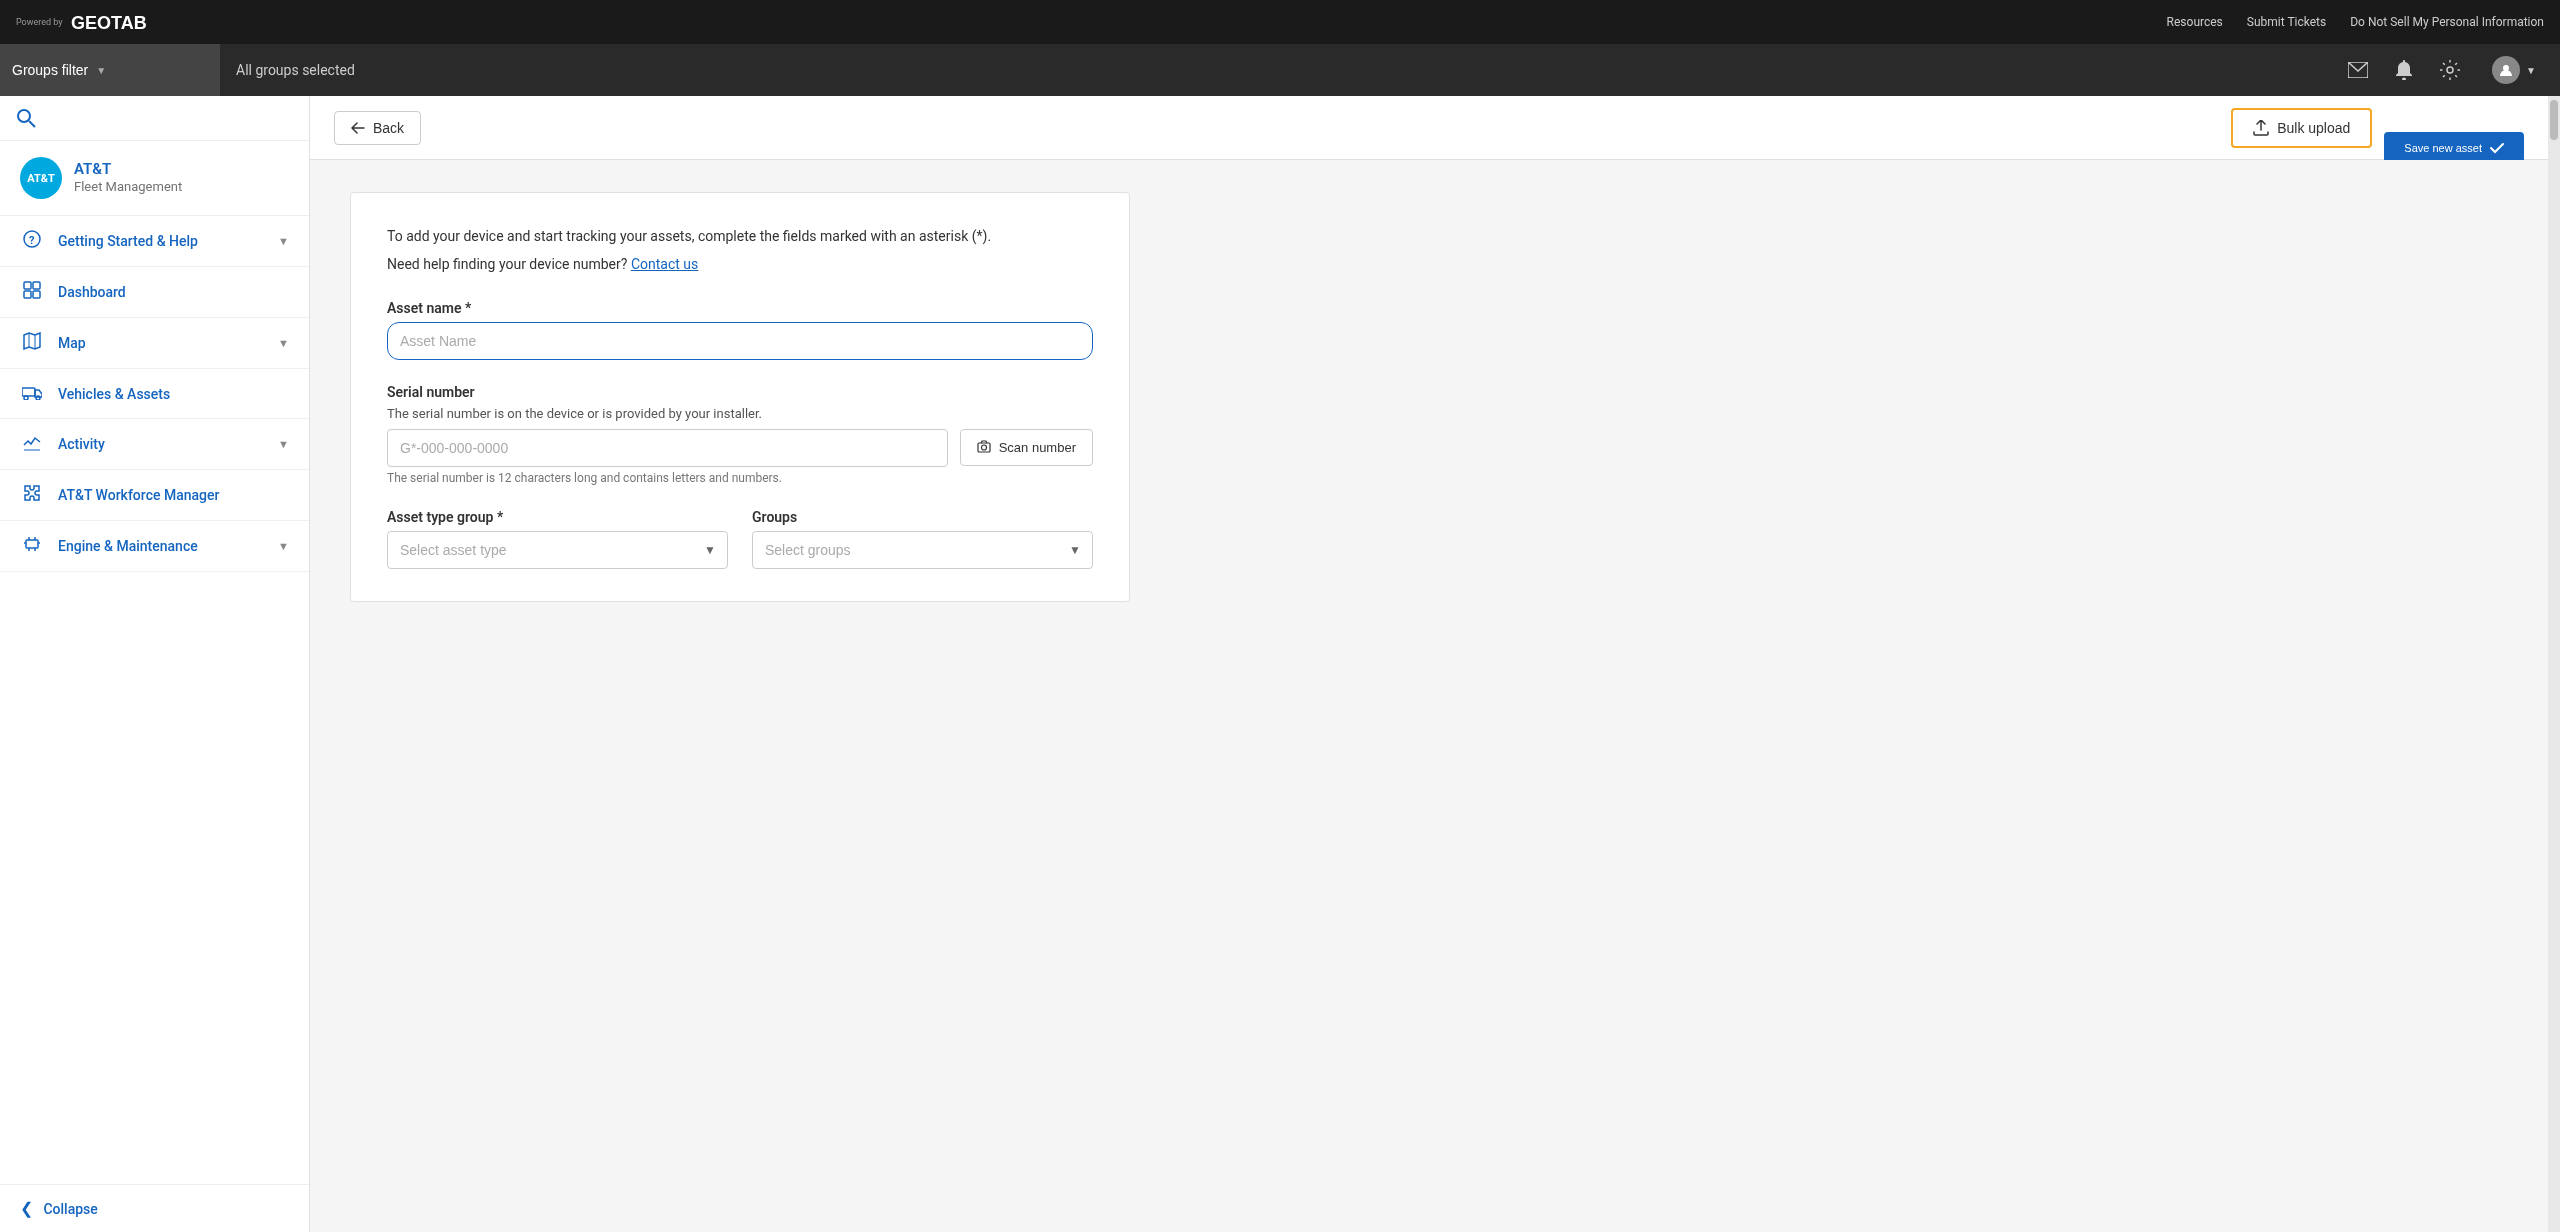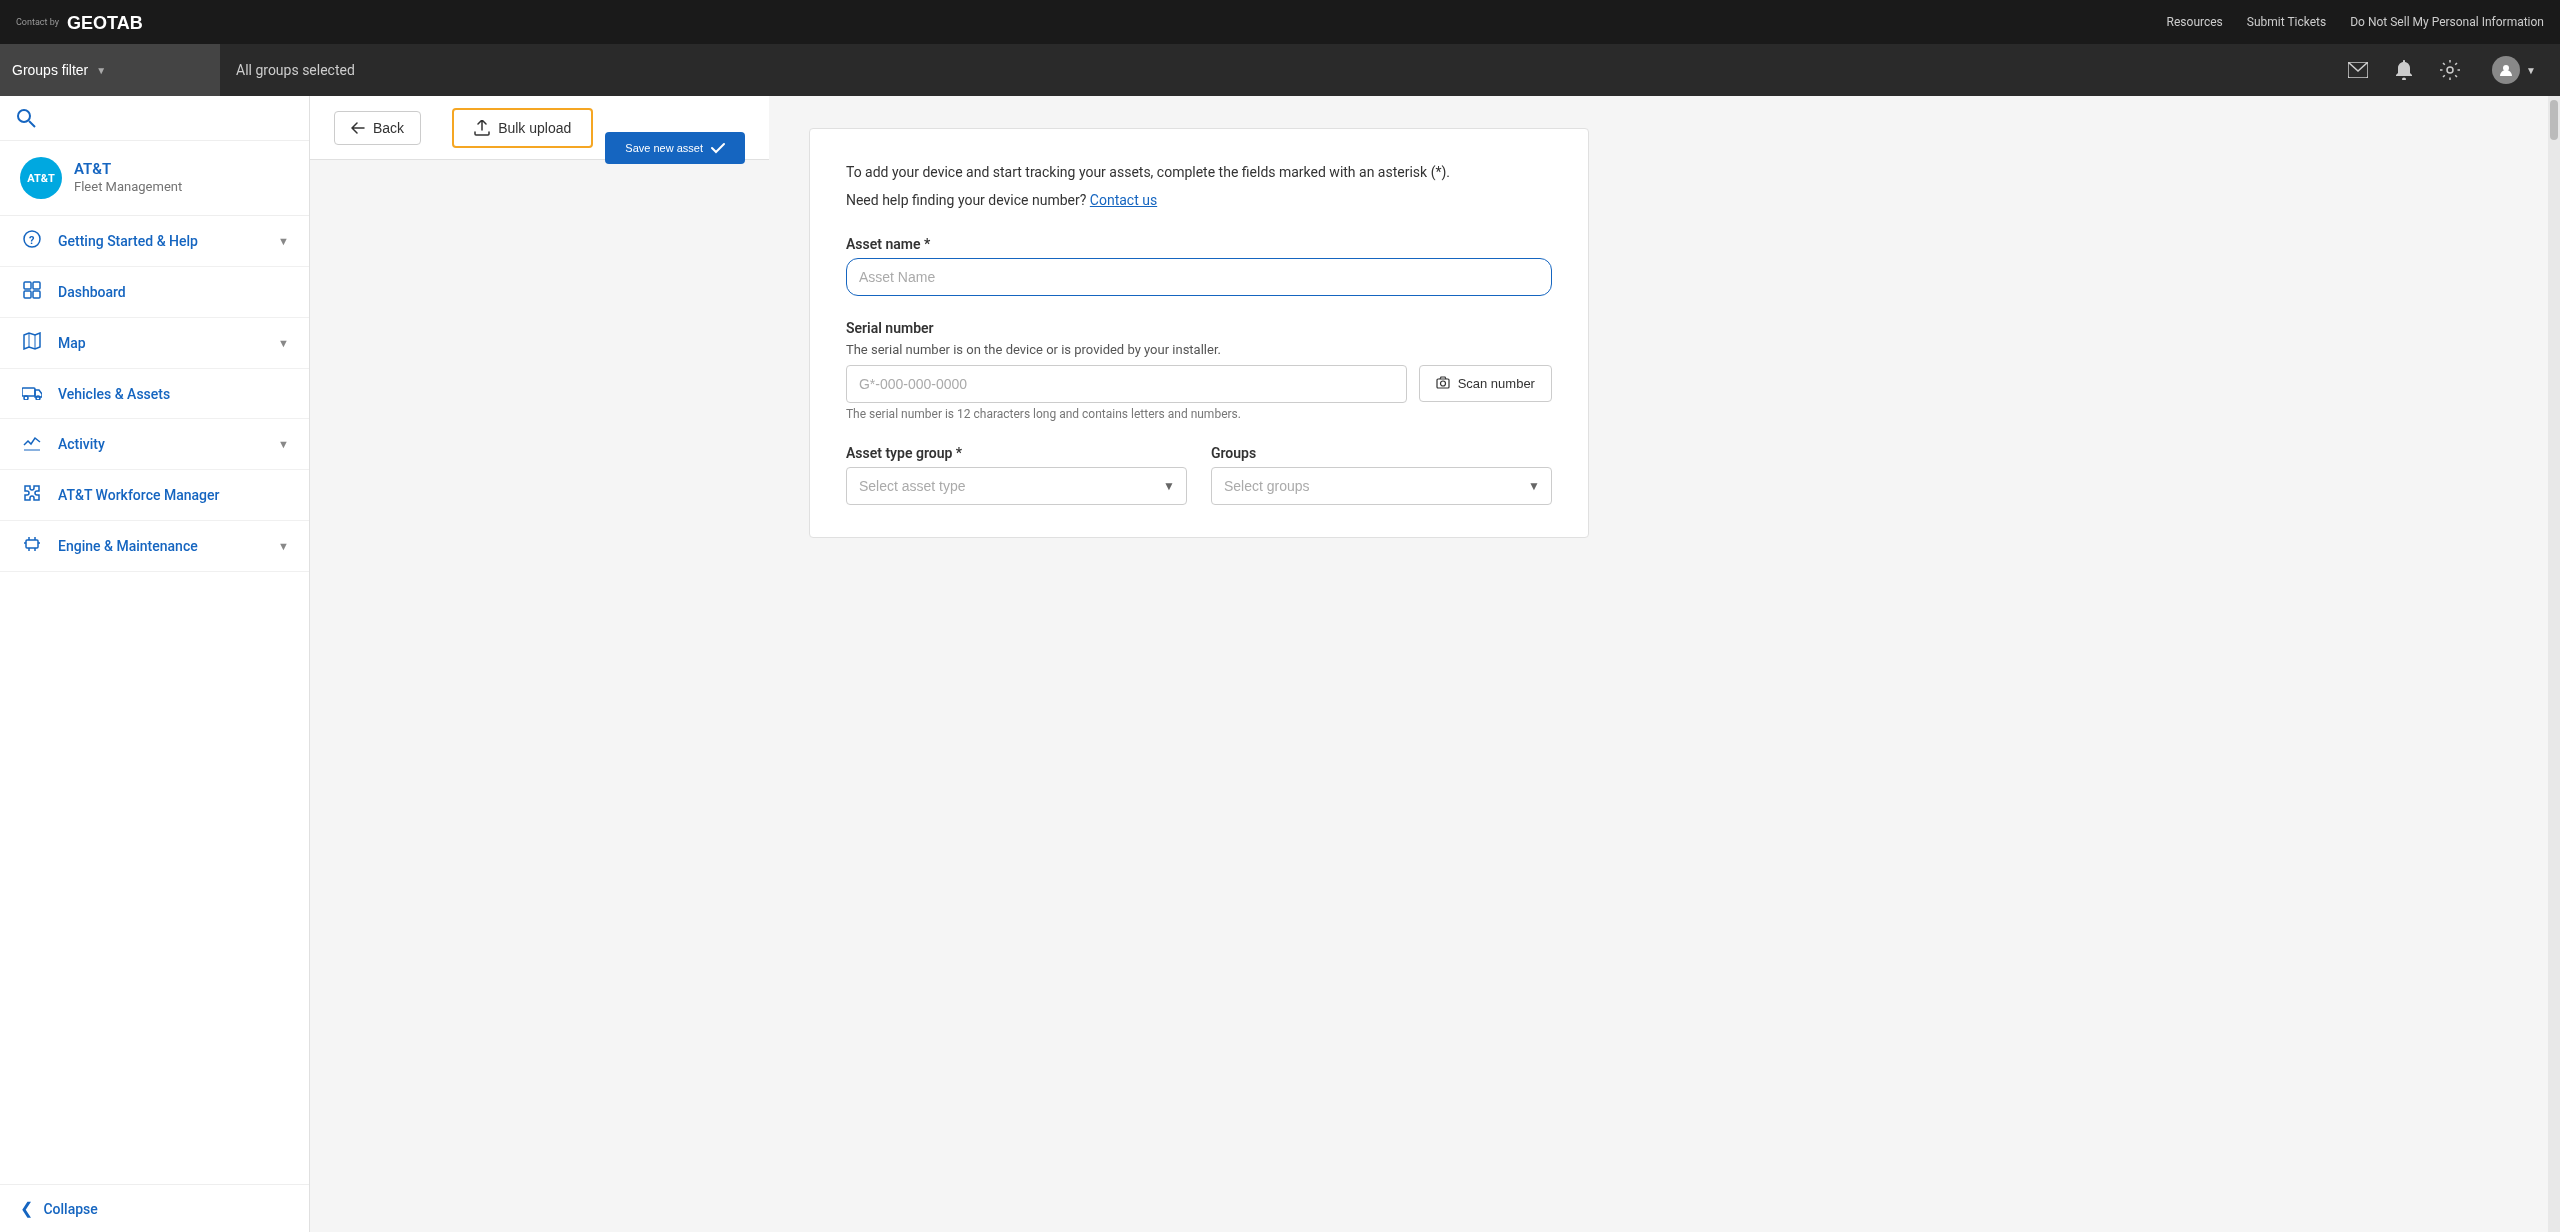--- a/index.html
+++ b/index.html
@@ -149,21 +149,21 @@
       gap: 10px;
       cursor: pointer;
     }
     .collapse-icon { color: #1565c0; font-size: 16px; }
     .collapse-label { color: #1565c0; font-size: 14px; font-weight: 500; }
 
     
     .content-area {
       flex: 1;
       display: flex;
-      flex-direction: row;
+      flex-direction: column;
       overflow: hidden;
     }
 
     
     .content-header {
       background: white;
       border-bottom: 1px solid #e0e0e0;
       padding: 12px 24px;
       display: flex;
       align-items: center;
@@ -379,21 +379,21 @@
       background: #bbb;
       border-radius: 4px;
     }
   </style>
 </head>
 <body>
 
 <div class="top-bar">
   <div class="top-bar-left">
     <div style="color:#999;font-size:9px;line-height:1.2;text-align:center;">
-      <span>Contact by</span><br>
+      <span>Powered by</span><br>
     </div>
     <div style="display:flex;align-items:center;gap:4px;">
       <svg width="100" height="22" viewBox="0 0 100 22" fill="none">
         <text x="0" y="18" font-size="18" font-weight="700" fill="white" font-family="Arial">GEOTAB</text>
       </svg>
     </div>
   </div>
   <div class="top-bar-right">
     <a class="top-bar-link">Resources</a>
     <a class="top-bar-link">Submit Tickets</a>

